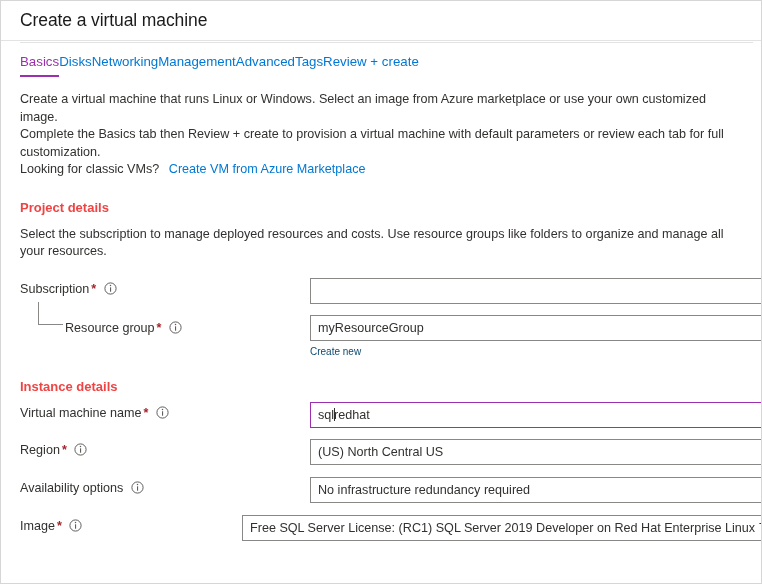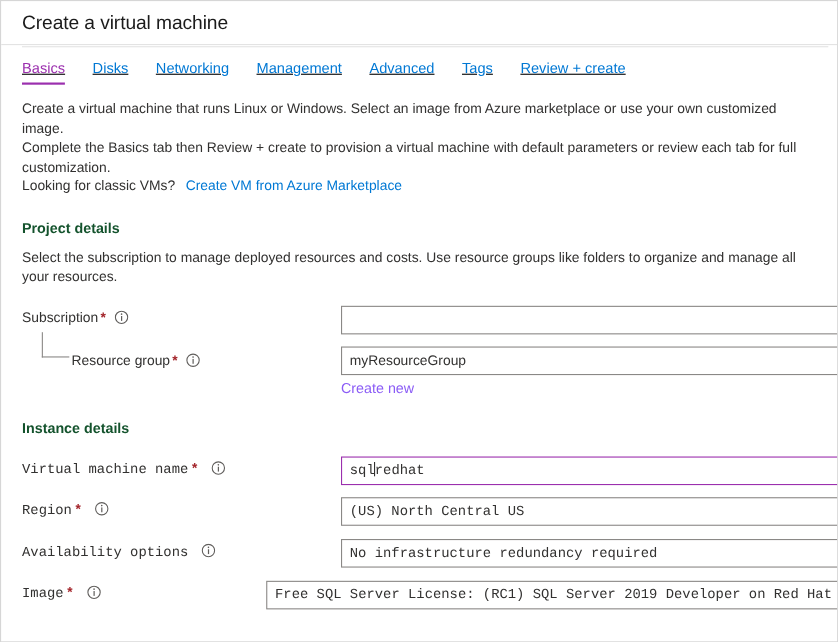--- a/index.html
+++ b/index.html
@@ -38,23 +38,21 @@
   }
 
   
   .tabs-wrap {
     position: relative;
     padding-left: 19px;
     padding-top: 13px;
   }
   .tabs {
     display: flex;
-    gap: 25px;
-    position: relative;
-    text-decoration: underline;
+    position: relative;
   }
   .tab {
     font-size: 13.3px;
     color: #0078d4;
     padding-bottom: 8px;
     cursor: pointer;
     white-space: nowrap;
     line-height: 15px;
   }
   .tab.active {
@@ -87,21 +85,21 @@
   .intro p { margin: 0; }
   .link {
     color: #0078d4;
     cursor: pointer;
     text-decoration: none;
   }
 
   .section-title {
     font-size: 13px;
     font-weight: bold;
-    color: #14532d;
+    color: #ef4444;
     margin-top: 21px;
   }
   .section-desc {
     margin-top: 11px;
     font-size: 12.6px;
     color: #323130;
     line-height: 17.5px;
     max-width: 714px;
   }
 
@@ -194,22 +192,22 @@
   .check {
     position: absolute;
     right: 8px;
     top: 50%;
     transform: translateY(-50%);
     line-height: 0;
   }
   .caret-tight { right: 4px; }
   .helper-link {
     margin-top: 4px;
-    font-size: 13px;
-    color: #8b5cf6;
+    font-size: 10px;
+    color: #0c4a6e;
     cursor: pointer;
     display: inline-block;
   }
   .cursor-bar {
     display: inline-block;
     width: 1px;
     height: 13px;
     background: #323130;
     vertical-align: -2px;
     margin: 0 -0.5px;
@@ -298,21 +296,21 @@
             </span>
           </div>
           <a class="helper-link">Create new</a>
         </div>
       </div>
 
     </div>
 
     <div class="section-title" style="margin-top:20px;">Instance details</div>
 
-    <div class="form" style="margin-top:18px;font-family:Liberation Mono, monospace;">
+    <div class="form" style="margin-top:8px;">
 
       <div class="row">
         <div class="row-label">
           <span>Virtual machine name</span><span class="req">*</span>
           <span class="info-icon">
             <svg width="13" height="13" viewBox="0 0 13 13">
                 <circle cx="6.5" cy="6.5" r="5.6" fill="none" stroke="#605e5c" stroke-width="1"></circle>
                 <circle cx="6.5" cy="3.6" r="0.75" fill="#605e5c"></circle>
                 <rect x="6" y="5.3" width="1.1" height="4.4" fill="#605e5c"></rect>
               </svg>

